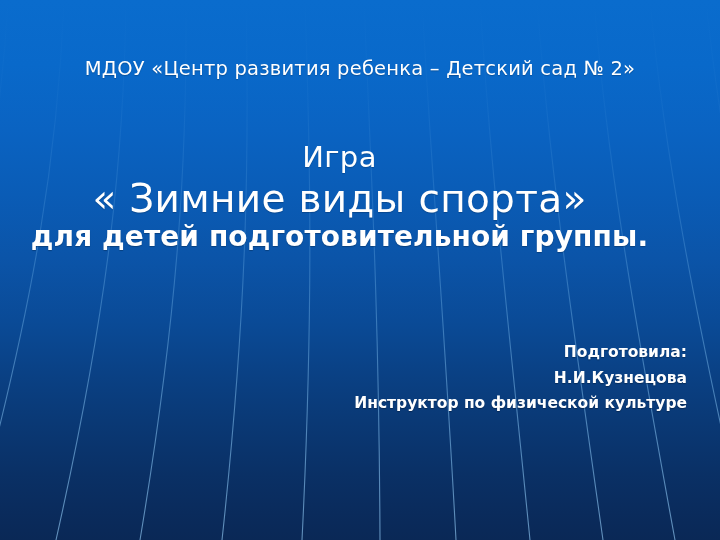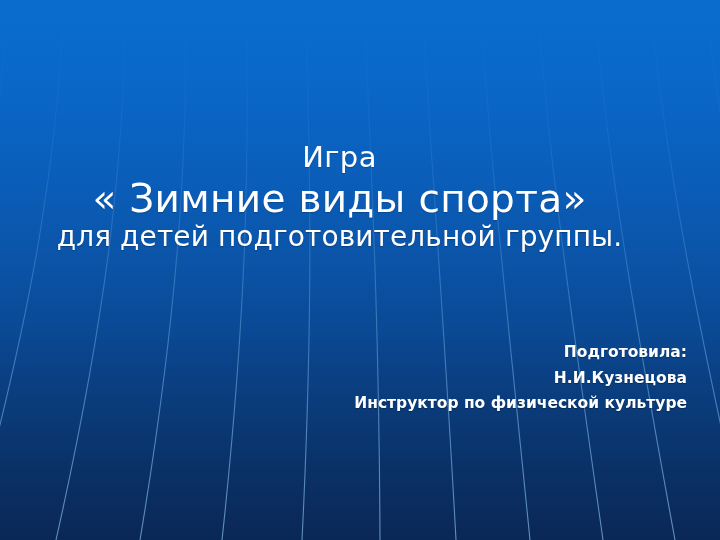--- a/index.html
+++ b/index.html
@@ -66,21 +66,21 @@
   }
   .title-line-2 {
     font-size: 39px;
     line-height: 42px;
     letter-spacing: 0.3px;
     text-shadow: 0 1px 1px rgba(0,0,0,0.2);
   }
   .title-line-3 {
     font-size: 28px;
     line-height: 34px;
-    font-weight: 400;
+    font-weight: 700;
     letter-spacing: 0.1px;
     text-shadow: 0 1px 1px rgba(0,0,0,0.25);
   }
 
   .author-block {
     position: absolute;
     right: 33px;
     top: 340px;
     text-align: right;
     color: #ffffff;
@@ -138,20 +138,21 @@
       <path d="M480,0 C489,150 506,300 530,540"></path>
       <path d="M537,0 C548,150 569,300 603,540"></path>
       <path d="M594,0 C606,150 631,300 675,540"></path>
       <path d="M650,0 C664,150 692,300 746,540"></path>
       <path d="M706,0 C721,150 752,300 816,540"></path>
       <path d="M8,0 C0,150 -28,300 -110,540" opacity="0.8"></path>
       <path d="M762,0 C778,150 812,300 886,540" opacity="0.8"></path>
     </g>
   </svg>
 
+  <div class="slide-header">МДОУ «Центр развития ребенка – Детский сад № 2»</div>
 
   <div class="title-block">
     <div class="title-line-1">Игра</div>
     <div class="title-line-2">« Зимние виды спорта»</div>
     <div class="title-line-3">для детей подготовительной группы.</div>
   </div>
 
   <div class="author-block">
     <span class="author-line">Подготовила:</span>
     <span class="author-line">Н.И.Кузнецова</span>

